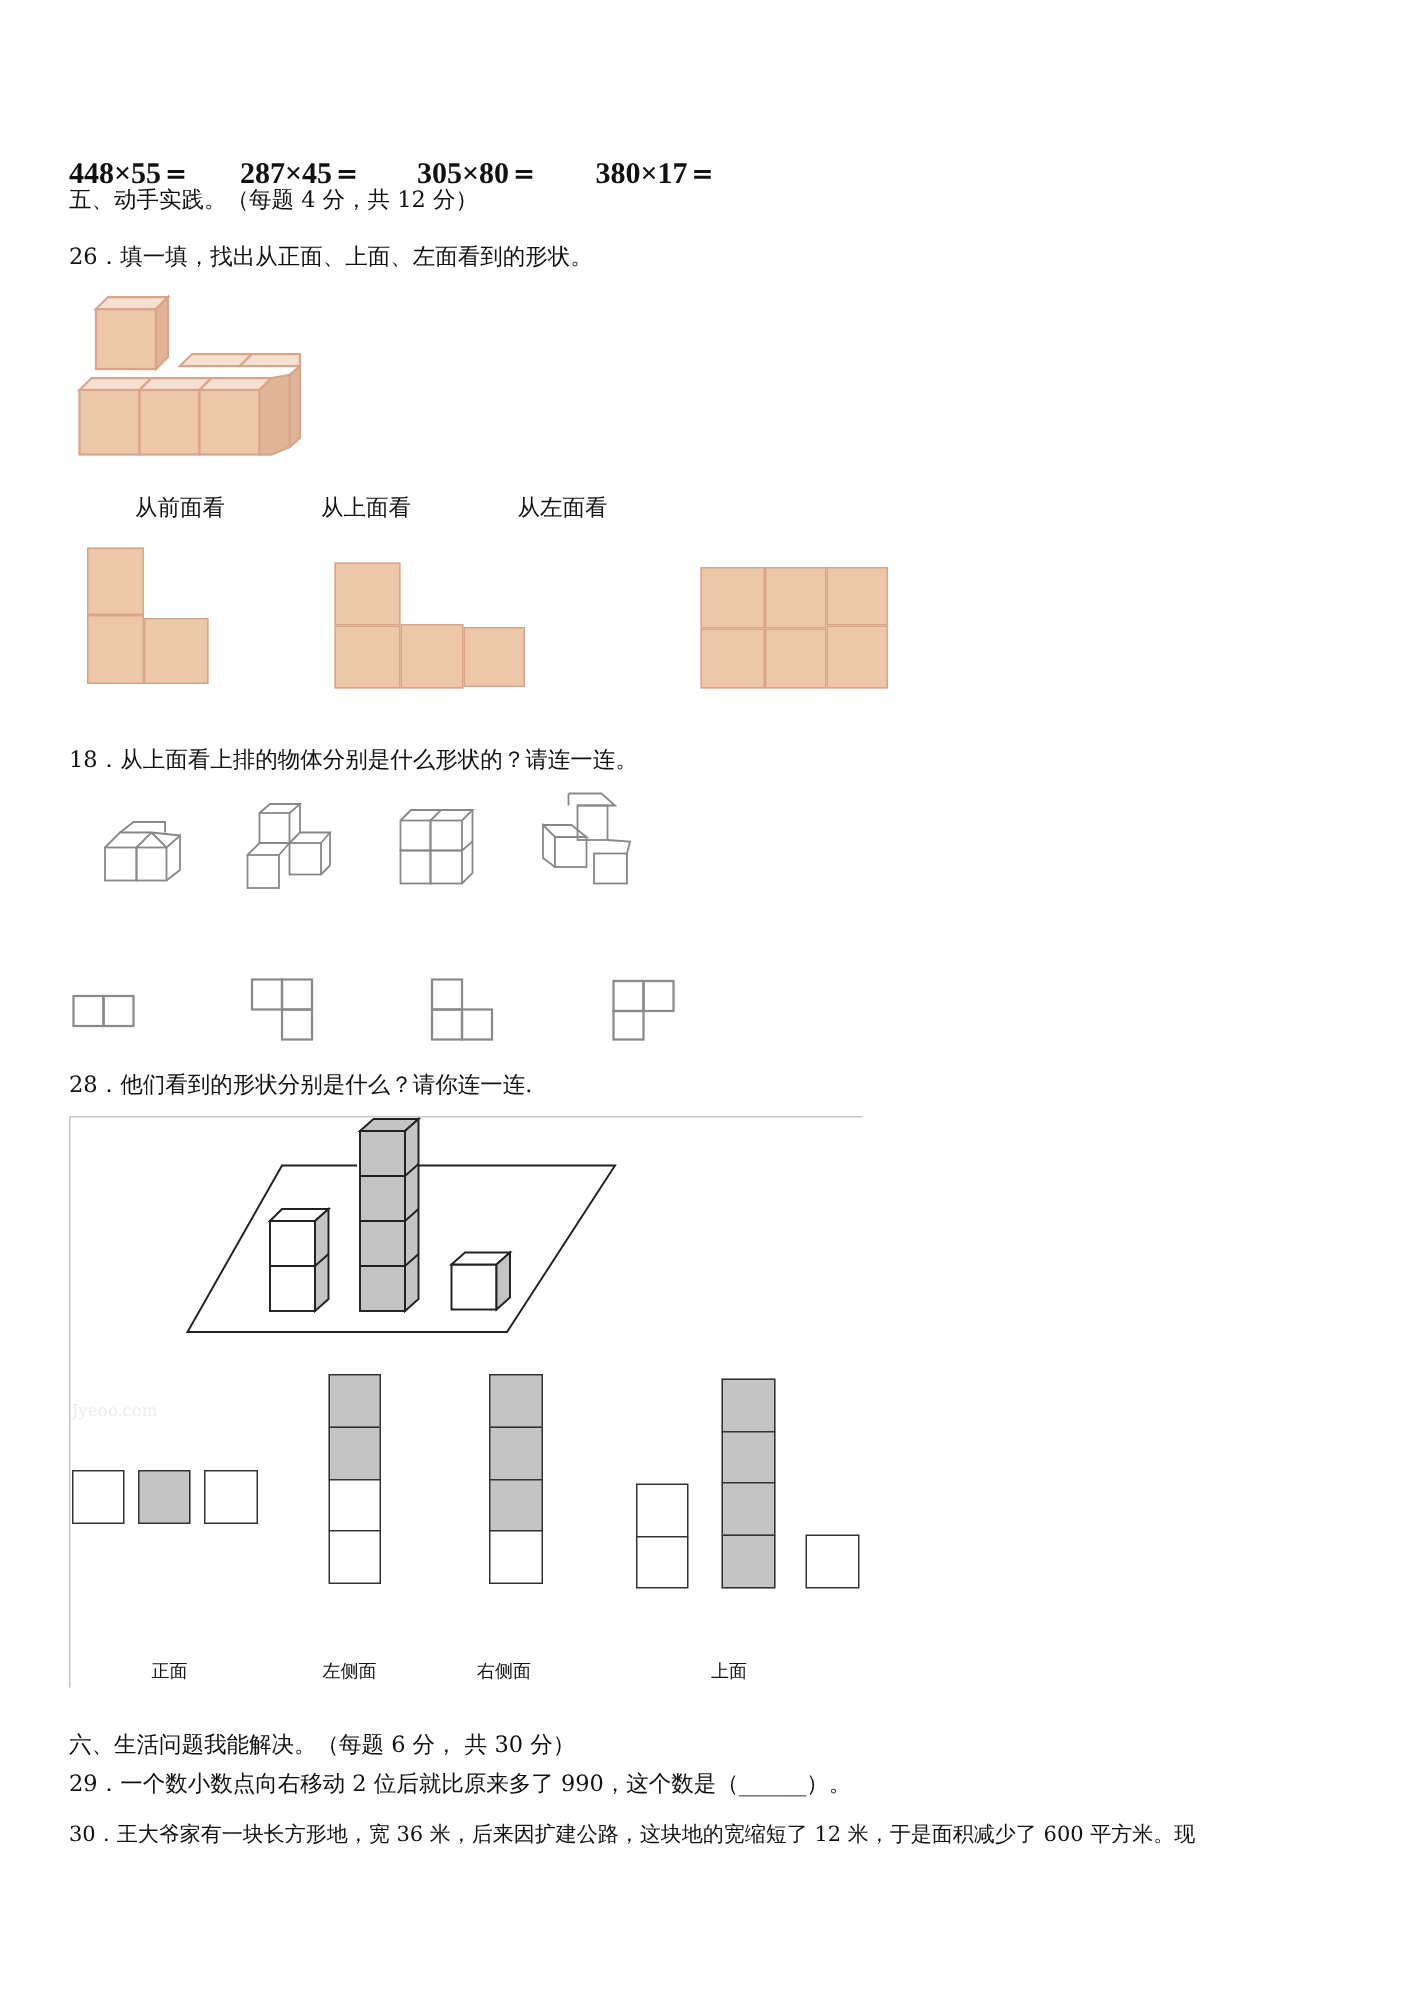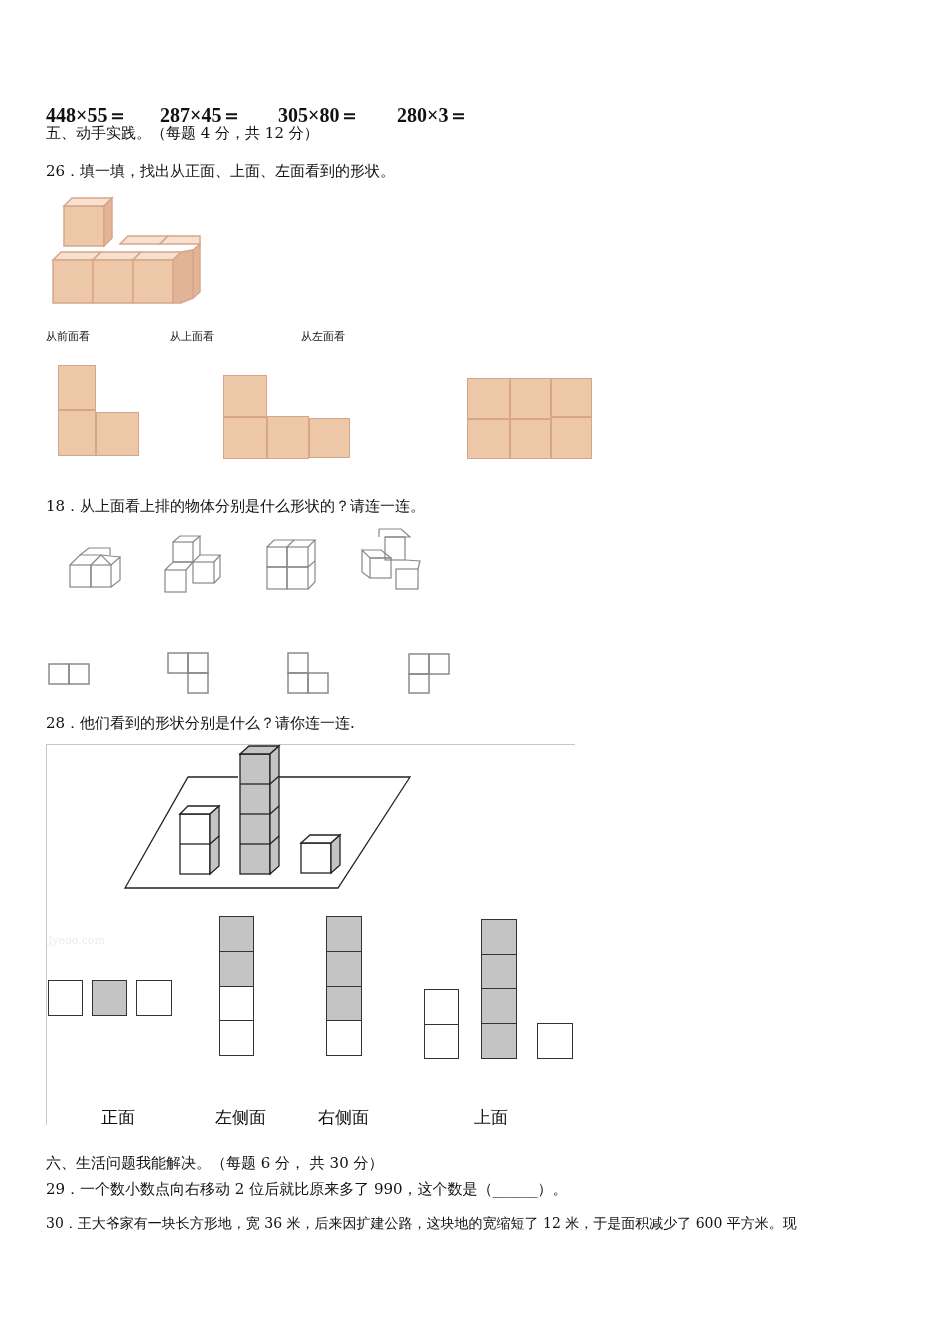--- a/index.html
+++ b/index.html
@@ -1,36 +1,36 @@
 <!DOCTYPE html>
 <html><head>
 <meta charset="utf-8">
 <style>
   html, body { margin: 0; padding: 0; background: #ffffff; }
   body { width: 950px; height: 1344px; position: relative; overflow: hidden;
          font-family: "DejaVu Serif", "Liberation Serif", serif; color: #111; }
   .abs { position: absolute; }
   .line { position: absolute; font-size: 15px; white-space: nowrap; line-height: 18px; }
   .calc { position: absolute; top: 102px; font-size: 20px; font-weight: bold; font-family: "Liberation Serif", serif; }
-  .label { position: absolute; font-size: 11px; font-family: "DejaVu Sans", sans-serif; }
+  .label { position: absolute; font-size: 15px; font-family: "DejaVu Sans", sans-serif; margin-left: 44px; }
   .sq { position: absolute; box-sizing: border-box; }
   .tan { background: #edc8a8; border: 1.5px solid #d9a58a; }
   .grey { background: #c4c4c4; border: 1.5px solid #333; }
   .white { background: #fff; border: 1.5px solid #333; }
   .frame { position: absolute; left: 46px; top: 744px; width: 528px; height: 380px;
            border-top: 1.5px solid #c8c8c8; border-left: 1.5px solid #c8c8c8; }
-  .viewlabel { position: absolute; top: 1106px; font-size: 17px; font-family: "DejaVu Sans", sans-serif; }
+  .viewlabel { position: absolute; top: 1106px; font-size: 12px; font-family: "DejaVu Sans", sans-serif; }
 </style>
 </head>
 <body>
 
 <div class="calc" style="left:46px;">448×55＝</div>
 <div class="calc" style="left:160px;">287×45＝</div>
 <div class="calc" style="left:278px;">305×80＝</div>
-<div class="calc" style="left:397px;">280×3＝</div>
+<div class="calc" style="left:397px;">380×17＝</div>
 
 <div class="line" style="left:46px; top:124px;">五、动手实践。（每题 4 分，共 12 分）</div>
 <div class="line" style="left:46px; top:162px;">26．填一填，找出从正面、上面、左面看到的形状。</div>
 
 <svg class="abs" style="left:48px; top:194px;" width="160" height="115">
   <g stroke="#d9a58a" stroke-width="1.5">
 
     <polygon points="72,50 112,50 120,42 80,42" fill="#f6e1d0"></polygon>
     <polygon points="112,50 152,50 152,42 120,42" fill="#f6e1d0"></polygon>
     <polygon points="152,50 152,98 145,104 145,56" fill="#e2b497"></polygon>

